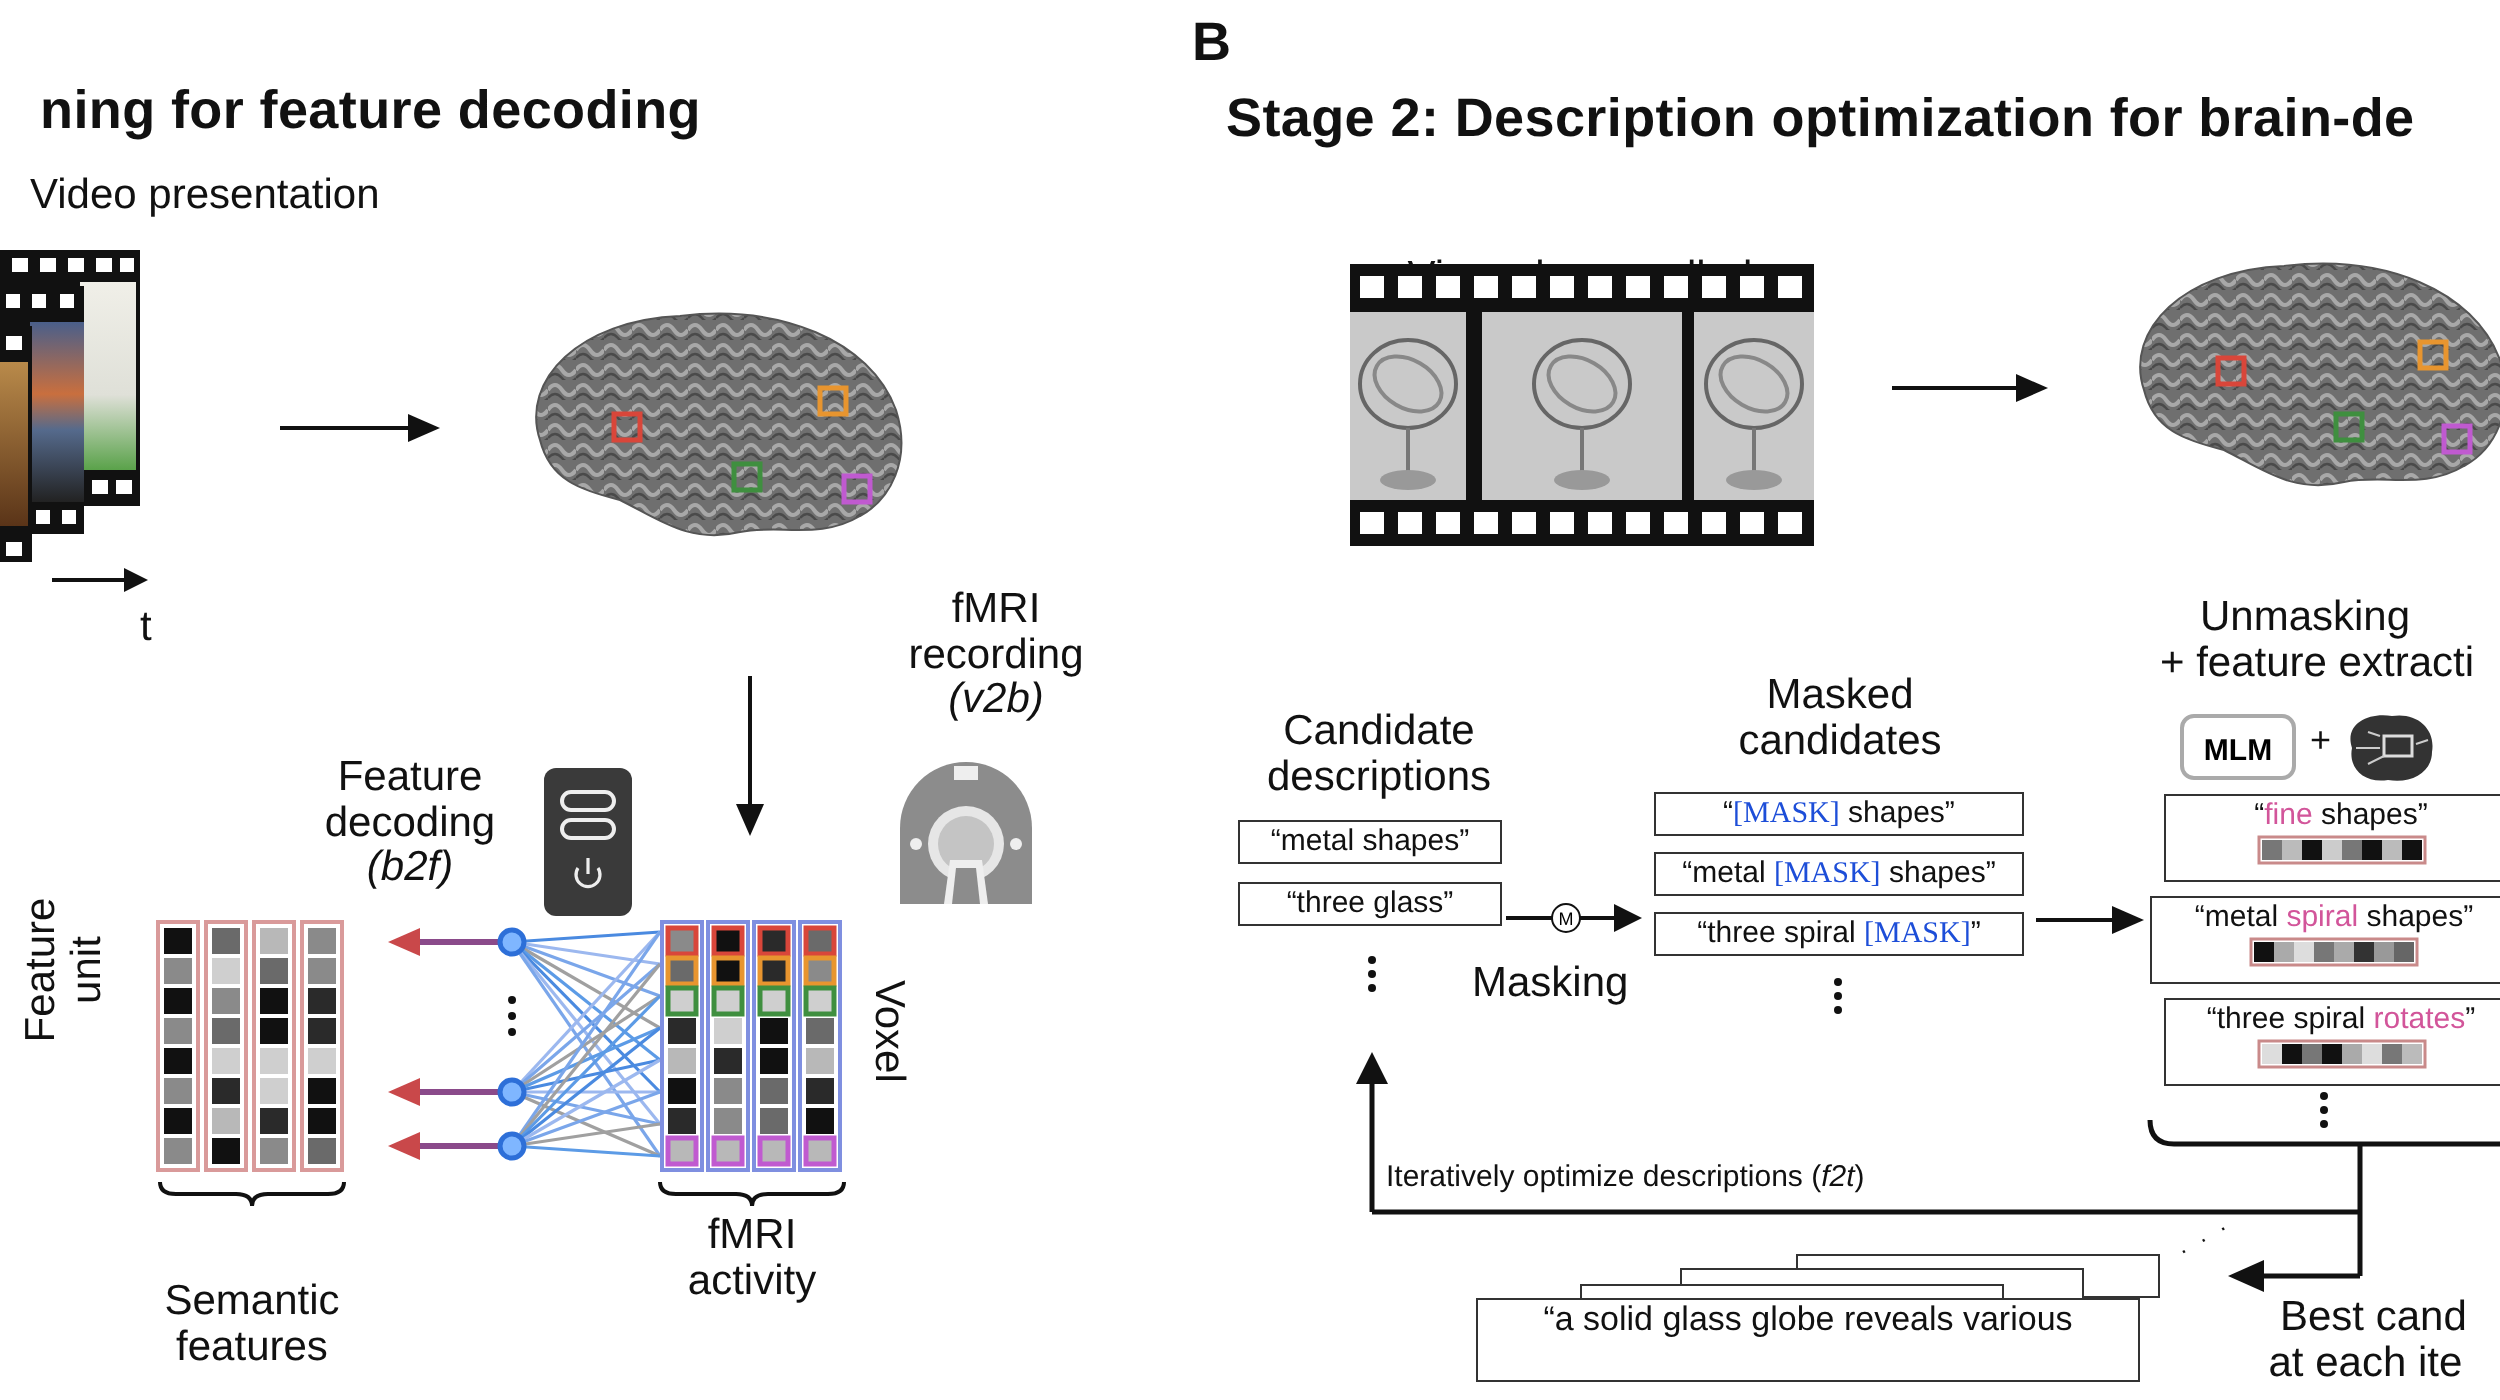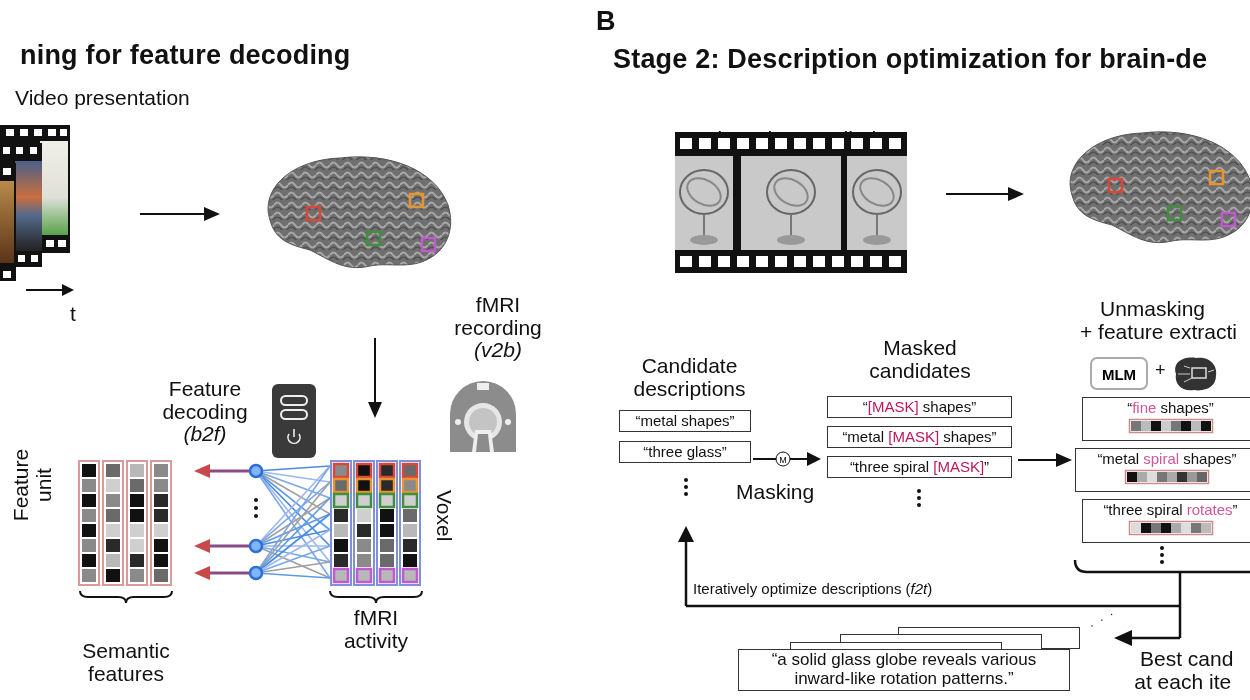--- a/index.html
+++ b/index.html
@@ -4,21 +4,21 @@
 <style>
   html, body { margin:0; padding:0; background:#fff; }
   body { width:1250px; height:700px; position:relative; overflow:hidden;
          font-family:"Liberation Sans", sans-serif; color:#111; }
   .abs { position:absolute; }
   .title { font-weight:bold; font-size:27px; white-space:nowrap; letter-spacing:0.2px; }
   .lbl { font-size:21px; text-align:center; line-height:1.08; white-space:nowrap; }
   .panel-letter { font-weight:bold; font-size:27px; }
   .box { position:absolute; border:1.5px solid #333; background:#fff; font-size:15px;
          text-align:center; white-space:nowrap; line-height:20px; }
-  .mask { color:#be185d; }
+  .mask { color:#1d4ed8;font-family:Liberation Serif, serif; }
   .pink { color:#d2559a; }
   .vdots { position:absolute; width:4px; }
   .vdots i { display:block; width:4px; height:4px; border-radius:50%; background:#111; margin-bottom:3px; }
   svg { position:absolute; overflow:visible; }
 </style>
 </head>
 <body>
 
 <div class="abs title" style="left:0;top:40px;margin-left:20px;">ning for feature decoding</div>
 <div class="abs lbl" style="left:15px;top:87px;">Video presentation</div>
@@ -444,18 +444,17 @@
   <polygon points="1132,630 1114,638 1132,646" fill="#111"></polygon>
 </svg>
 <div class="abs" style="left:693px;top:580px;font-size:15px;white-space:nowrap;"><span>Iteratively optimize descriptions (</span><i>f2t</i><span>)</span></div>
 
 <div class="abs" style="left:1088px;top:612px;font-size:12px;transform:rotate(-30deg);letter-spacing:2px;">· · ·</div>
 <div class="box" style="left:898px;top:627px;width:180px;height:20px;"></div>
 <div class="box" style="left:840px;top:634px;width:200px;height:20px;"></div>
 <div class="box" style="left:790px;top:642px;width:210px;height:20px;"></div>
 <div class="box" style="left:738px;top:649px;width:330px;height:40px;font-size:17px;line-height:19px;">
   <div>“a solid glass globe reveals various</div>
-  <div>inward-like rotation patterns.”</div>
 </div>
 <div class="abs lbl" style="left:1132px;top:648px;text-align:center;">
   <div style="padding-left:8px">Best cand</div>
   <div>at each ite</div>
 </div>
 
 </body></html>

